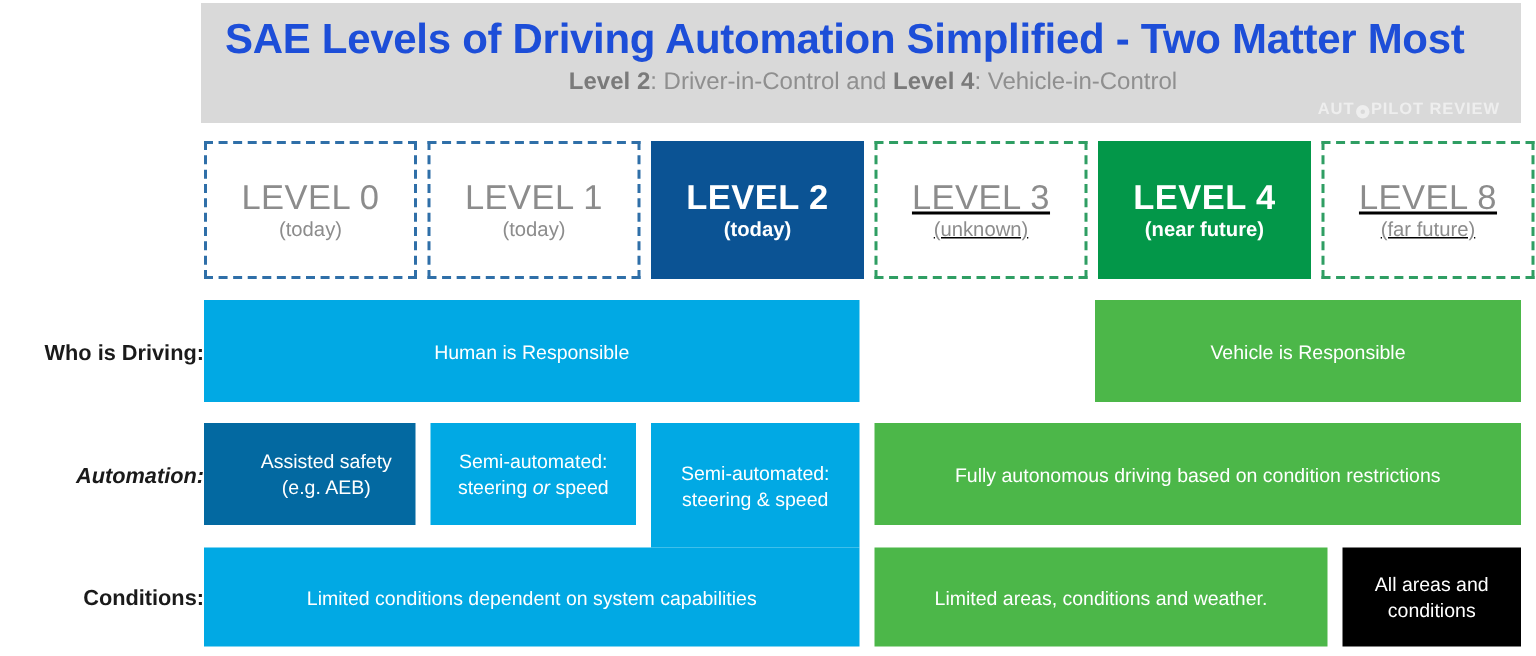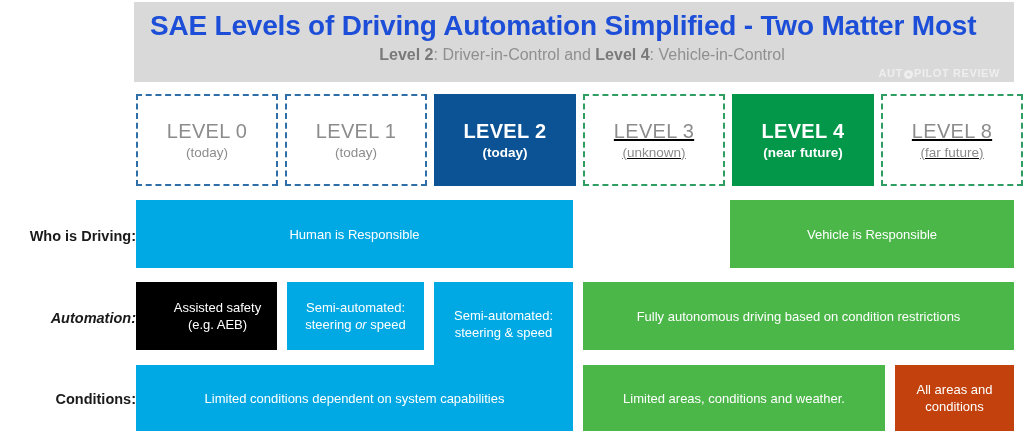--- a/index.html
+++ b/index.html
@@ -99,21 +99,21 @@
     top: 0;
     height: 92px;
     box-sizing: border-box;
     display: flex;
     flex-direction: column;
     align-items: center;
     justify-content: center;
     text-align: center;
   }
   .level-box .lv-title {
-    font-size: 20px;
+    font-size: 23px;
     line-height: 24px;
     letter-spacing: 0.3px;
   }
   .level-box .lv-sub {
     font-size: 13.5px;
     line-height: 18px;
     margin-top: 1px;
   }
   .level-inactive {
     background: #ffffff;
@@ -192,25 +192,25 @@
       <div class="lv-title">LEVEL 8</div>
       <div class="lv-sub">(far future)</div>
     </div>
   </div>
 
   <div class="row-label" style="top:228px;">Who is Driving:</div>
   <div class="cell" style="left:136px;top:200px;width:437px;height:68px;background:#01a9e4;">Human is Responsible</div>
   <div class="cell" style="left:730px;top:200px;width:284px;height:68px;background:#4cb749;">Vehicle is Responsible</div>
 
   <div class="row-label" style="top:310px;font-style:italic;">Automation:</div>
-  <div class="cell" style="left:136px;top:282px;width:141px;height:68px;background:#000000;padding-left:28px;">Assisted safety (e.g. AEB)</div>
+  <div class="cell" style="left:136px;top:282px;width:141px;height:68px;background:#0369a1;padding-left:28px;">Assisted safety (e.g. AEB)</div>
   <div class="cell" style="left:287px;top:282px;width:137px;height:68px;background:#01a9e4;">
     <span><span>Semi-automated: steering </span><span class="it">or</span><span> speed</span></span>
   </div>
   <div class="cell" style="left:434px;top:282px;width:139px;height:83px;background:#01a9e4;">Semi-automated: steering &amp; speed</div>
   <div class="cell" style="left:583px;top:282px;width:431px;height:68px;background:#4cb749;">Fully autonomous driving based on condition restrictions</div>
 
   <div class="row-label" style="top:391px;">Conditions:</div>
   <div class="cell" style="left:136px;top:365px;width:437px;height:66px;background:#01a9e4;">Limited conditions dependent on system capabilities</div>
   <div class="cell" style="left:583px;top:365px;width:302px;height:66px;background:#4cb749;">Limited areas, conditions and weather.</div>
-  <div class="cell" style="left:895px;top:365px;width:119px;height:66px;background:#c2410c;">All areas and conditions</div>
+  <div class="cell" style="left:895px;top:365px;width:119px;height:66px;background:#000000;">All areas and conditions</div>
 
 </div>
 
 </body></html>

